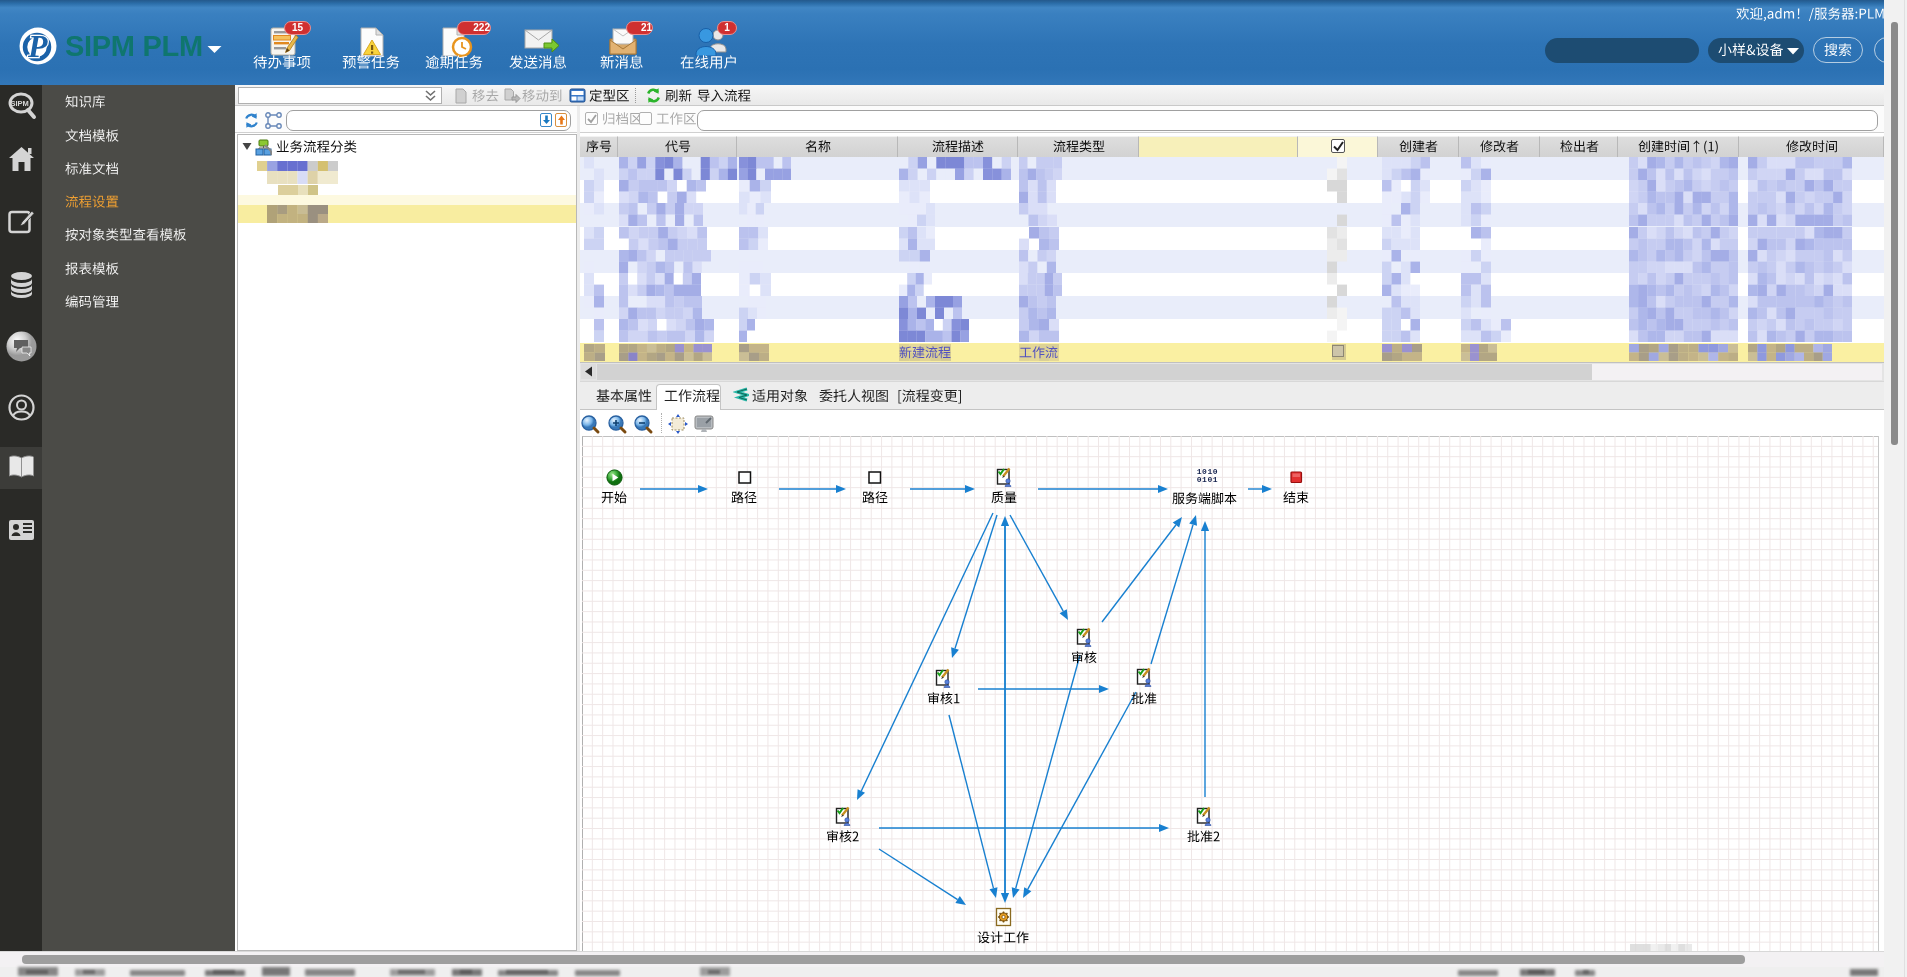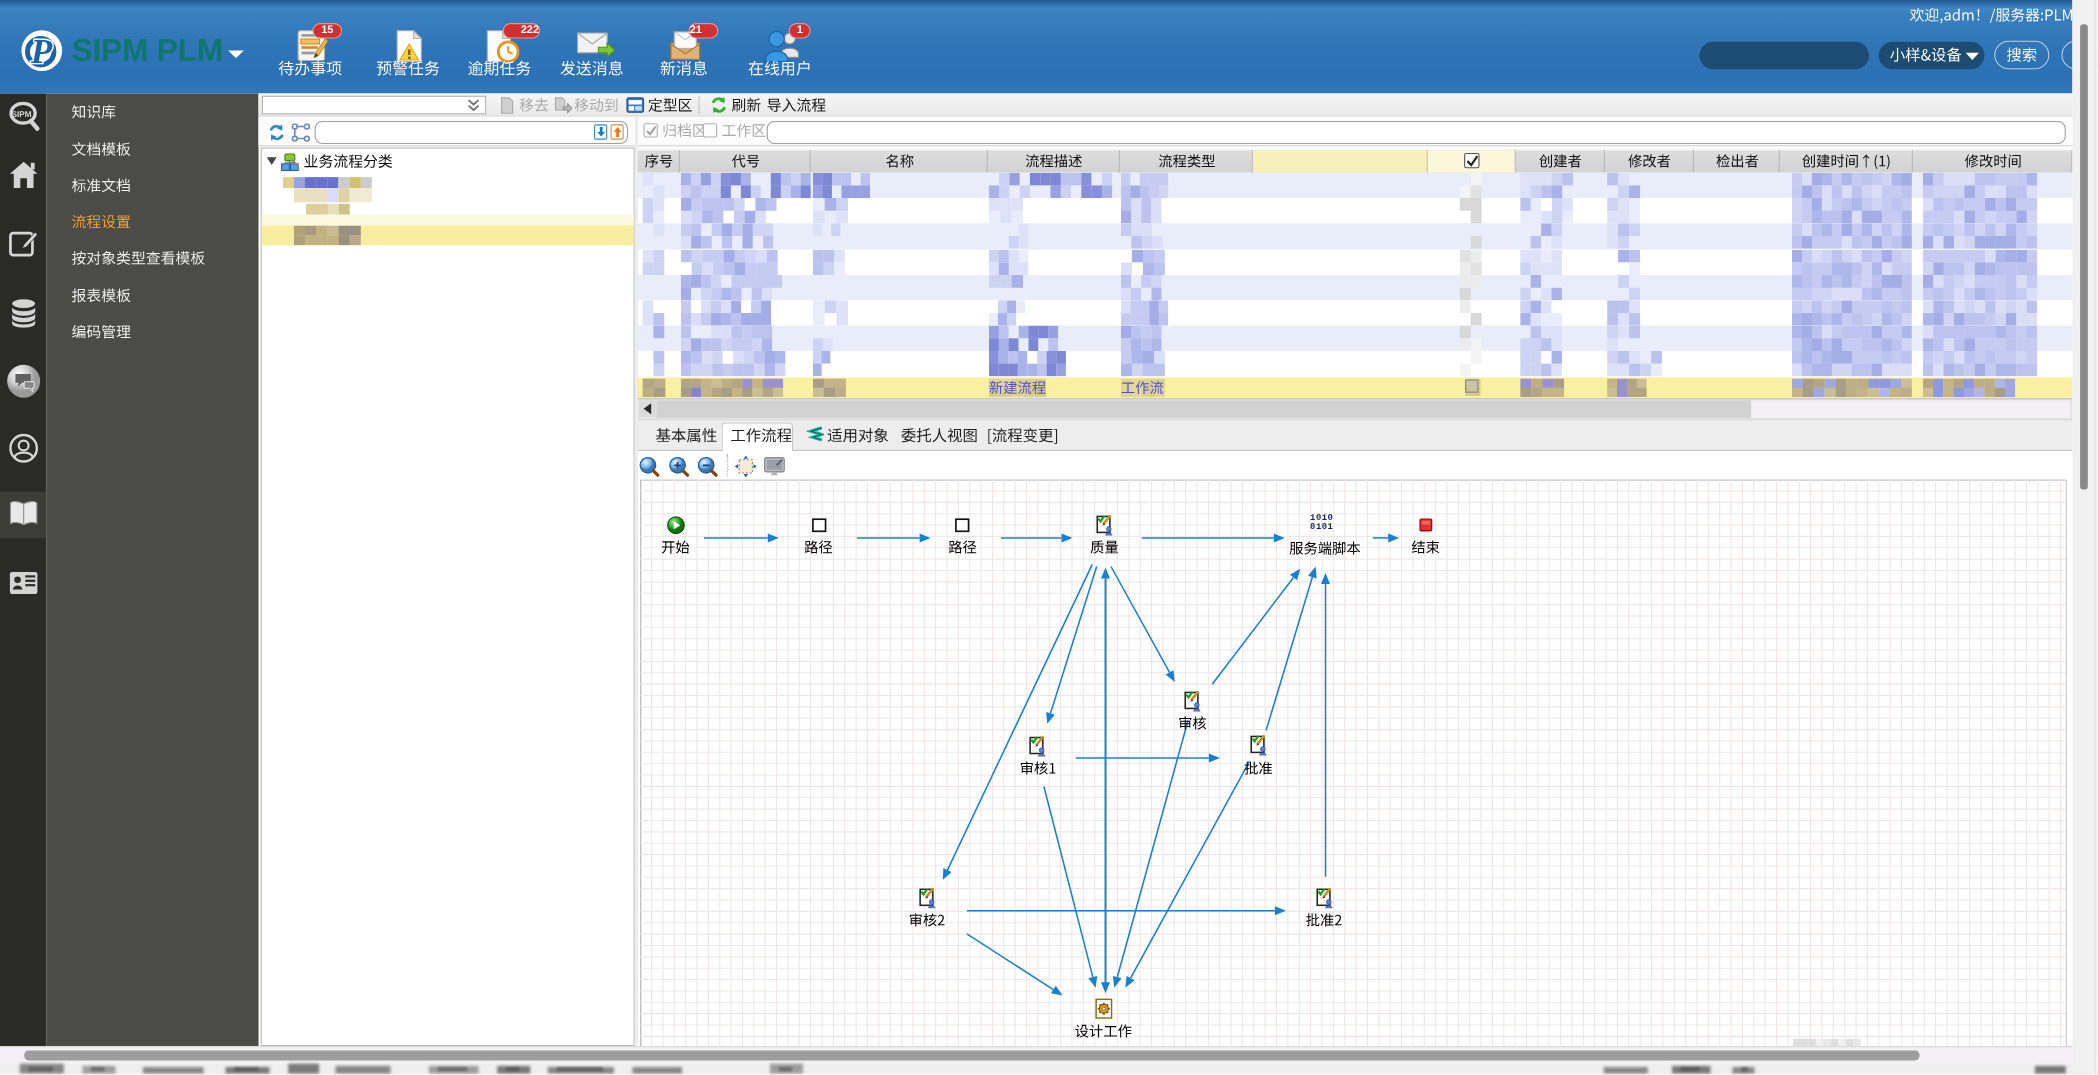--- a/index.html
+++ b/index.html
@@ -63,21 +63,21 @@
       <circle cx="23" cy="8" r="5" fill="#e8e8e8" stroke="#909090"></circle>
       <path d="M15 22 C15 15 31 15 31 22 L31 25 L15 25Z" fill="#e8e8e8" stroke="#909090"></path>
       <circle cx="11" cy="8.5" r="7" fill="#3898e0" stroke="#1860a8"></circle>
       <path d="M1 27 C1 17 21 17 21 27 L21 29 L1 29Z" fill="#3898e0" stroke="#1860a8"></path>
     </svg>
 <svg style="position:absolute;left:680.0px;top:55.0px;overflow:visible" width="58" height="17">
       <path transform="translate(0,12.5)" fill="#fff" d="M5.7 -12.2C5.5 -11.4 5.2 -10.7 4.9 -9.9H0.9V-8.9H4.4C3.5 -7 2.2 -5.3 0.6 -4.1C0.7 -3.9 1 -3.4 1.1 -3.1C1.7 -3.6 2.3 -4.1 2.8 -4.6V1.1H3.9V-5.9C4.6 -6.8 5.2 -7.8 5.7 -8.9H13.6V-9.9H6.1C6.4 -10.6 6.6 -11.3 6.8 -11.9ZM8.7 -8.1V-5.3H5.4V-4.3H8.7V-0.2H4.8V0.8H13.6V-0.2H9.8V-4.3H13.1V-5.3H9.8V-8.1Z M15.3 -0.8 15.5 0.3C16.8 -0.1 18.6 -0.7 20.3 -1.2L20.1 -2.1C18.3 -1.6 16.5 -1.1 15.3 -0.8ZM24.7 -11.3C25.4 -11 26.3 -10.4 26.8 -10L27.4 -10.7C27 -11.1 26.1 -11.6 25.3 -11.9ZM15.5 -6.1C15.7 -6.2 16.1 -6.3 17.9 -6.6C17.2 -5.6 16.7 -4.9 16.4 -4.6C15.9 -4.1 15.6 -3.7 15.3 -3.6C15.4 -3.4 15.6 -2.9 15.6 -2.6C15.9 -2.8 16.4 -3 20.1 -3.7C20 -3.9 20 -4.3 20.1 -4.6L17.2 -4.1C18.3 -5.4 19.4 -7 20.3 -8.6L19.4 -9.1C19.1 -8.6 18.8 -8 18.5 -7.5L16.6 -7.3C17.5 -8.6 18.4 -10.1 19 -11.7L18 -12.1C17.4 -10.4 16.3 -8.5 16 -8.1C15.7 -7.6 15.4 -7.2 15.2 -7.2C15.3 -6.9 15.5 -6.4 15.5 -6.1ZM27.4 -5.1C26.8 -4.1 26 -3.3 25.1 -2.6C24.8 -3.3 24.6 -4.3 24.5 -5.3L28.2 -6L28 -7L24.3 -6.3C24.3 -6.9 24.2 -7.5 24.2 -8.2L27.8 -8.8L27.6 -9.7L24.1 -9.2C24.1 -10.2 24 -11.2 24 -12.2H23C23 -11.1 23 -10.1 23.1 -9L20.8 -8.7L21 -7.7L23.1 -8C23.2 -7.4 23.2 -6.7 23.3 -6.1L20.5 -5.6L20.7 -4.6L23.4 -5.1C23.6 -3.9 23.9 -2.8 24.2 -1.9C22.9 -1.1 21.5 -0.4 20 0C20.3 0.2 20.6 0.6 20.7 0.9C22.1 0.4 23.4 -0.2 24.5 -1C25.1 0.3 25.9 1.1 26.9 1.1C27.9 1.1 28.3 0.6 28.5 -1C28.2 -1.1 27.9 -1.3 27.7 -1.6C27.6 -0.3 27.4 0.1 27 0.1C26.4 0.1 25.9 -0.5 25.4 -1.6C26.6 -2.5 27.6 -3.5 28.3 -4.6Z M31.2 -11.2V-5.9C31.2 -3.9 31.1 -1.3 29.5 0.5C29.7 0.7 30.1 1 30.3 1.2C31.4 0 31.9 -1.7 32.1 -3.3H35.8V1H36.9V-3.3H40.8V-0.3C40.8 -0.1 40.7 0 40.4 0C40.1 0.1 39.1 0.1 38.1 0C38.3 0.3 38.4 0.8 38.5 1.1C39.9 1.1 40.7 1.1 41.2 0.9C41.7 0.7 41.9 0.4 41.9 -0.3V-11.2ZM32.3 -10.1H35.8V-7.8H32.3ZM40.8 -10.1V-7.8H36.9V-10.1ZM32.3 -6.8H35.8V-4.3H32.2C32.3 -4.9 32.3 -5.4 32.3 -5.9ZM40.8 -6.8V-4.3H36.9V-6.8Z M47.1 -8.9H54.7V-6H47.1L47.1 -6.8ZM49.9 -12C50.2 -11.3 50.5 -10.5 50.7 -9.9H46V-6.8C46 -4.6 45.8 -1.6 44 0.6C44.3 0.7 44.7 1 44.9 1.2C46.4 -0.5 46.9 -2.9 47 -5H54.7V-4H55.8V-9.9H51.2L51.8 -10.1C51.6 -10.7 51.3 -11.6 50.9 -12.3Z"></path>
     </svg>
 <div style="position:absolute;left:284px;top:21px;width:27px;height:14px;background:#d03030;border:1px solid #e89090;border-radius:7px;color:#fff;font-size:10px;font-weight:bold;text-align:center;line-height:12px">15</div>
 <div style="position:absolute;left:457px;top:21px;width:34px;height:14px;background:#d03030;border:1px solid #e89090;border-radius:7px;color:#fff;font-size:10px;font-weight:bold;text-align:right;line-height:12px">222</div>
-<div style="position:absolute;left:626px;top:21px;width:27px;height:14px;background:#d03030;border:1px solid #e89090;border-radius:7px;color:#fff;font-size:10px;font-weight:bold;text-align:left;line-height:12px">21</div>
+<div style="position:absolute;left:626px;top:21px;width:27px;height:14px;background:#d03030;border:1px solid #e89090;border-radius:7px;color:#fff;font-size:10px;font-weight:bold;text-align:right;line-height:12px">21</div>
 <div style="position:absolute;left:717px;top:21px;width:20px;height:14px;background:#d03030;border:1px solid #e89090;border-radius:7px;color:#fff;font-size:10px;font-weight:bold;text-align:center;line-height:12px">1</div>
 <svg style="position:absolute;left:1736.0px;top:7.0px;overflow:visible" width="160" height="16">
       <path transform="translate(0,11.6)" fill="#fff" d="M0.7 -7.4C1.5 -6.4 2.4 -5.1 3.1 -3.9C2.3 -2.4 1.4 -1.3 0.3 -0.6C0.6 -0.4 0.9 -0.1 1 0.2C2 -0.6 3 -1.6 3.7 -2.9C4.1 -2.2 4.5 -1.6 4.7 -1L5.5 -1.7C5.2 -2.3 4.8 -3.1 4.3 -4C5 -5.5 5.5 -7.4 5.8 -9.6L5.2 -9.8L5 -9.8H0.7V-8.9H4.7C4.5 -7.4 4.1 -6.1 3.6 -5C2.9 -6 2.1 -7.1 1.4 -8ZM7.4 -11.3C7.1 -9.4 6.6 -7.5 5.8 -6.3C6 -6.1 6.4 -5.8 6.6 -5.7C7.1 -6.4 7.5 -7.3 7.8 -8.4H11.6C11.5 -7.7 11.3 -6.9 11.1 -6.4L11.9 -6.2C12.2 -6.9 12.5 -8.1 12.8 -9.1L12.1 -9.3L11.9 -9.3H8C8.1 -9.9 8.3 -10.5 8.4 -11.2ZM8.5 -7.6V-6.6C8.5 -4.6 8.3 -1.7 4.8 0.4C5 0.6 5.4 0.9 5.5 1.1C7.7 -0.2 8.7 -1.9 9.1 -3.5C9.7 -1.4 10.8 0.2 12.4 1.1C12.6 0.8 12.9 0.4 13.1 0.2C11 -0.7 10 -2.9 9.5 -5.7L9.5 -6.6V-7.6Z M14.4 -9.9C15.3 -9.4 16.3 -8.6 16.8 -8.1L17.5 -8.8C16.9 -9.3 15.9 -10 15 -10.5ZM16.9 -6.6H14.1V-5.7H15.9V-1.4C15.3 -1.1 14.7 -0.5 14 0.2L14.7 1.1C15.4 0.2 16.1 -0.6 16.5 -0.6C16.8 -0.6 17.3 -0.2 17.8 0.2C18.8 0.7 19.9 0.9 21.5 0.9C23 0.9 25.3 0.8 26.2 0.8C26.2 0.5 26.4 0 26.5 -0.3C25.1 -0.1 23.1 0 21.5 0C20 0 18.9 -0.1 18 -0.7C17.5 -1 17.2 -1.3 16.9 -1.4ZM21.9 -10.3V-0.6H22.8V-9.5H25V-3.4C25 -3.2 24.9 -3.2 24.8 -3.2C24.6 -3.1 24.1 -3.1 23.5 -3.2C23.6 -2.9 23.8 -2.5 23.8 -2.3C24.6 -2.3 25.2 -2.3 25.5 -2.4C25.8 -2.6 25.9 -2.9 25.9 -3.4V-10.3ZM18.1 -2.1C18.4 -2.3 18.8 -2.5 21.6 -3.4C21.6 -3.6 21.5 -4 21.6 -4.3L19.3 -3.6V-9.5C20.1 -9.8 21.1 -10.2 21.8 -10.6L21.1 -11.4C20.4 -10.9 19.3 -10.4 18.3 -10V-4C18.3 -3.4 17.9 -3 17.6 -2.9C17.8 -2.7 18 -2.3 18.1 -2.1Z M28 2.6C29.2 2.1 30 1 30 -0.3C30 -1.2 29.6 -1.7 28.9 -1.7C28.4 -1.7 28 -1.4 28 -0.8C28 -0.3 28.4 0 28.9 0L29.1 0C29.1 0.8 28.6 1.5 27.7 1.8Z M33.7 0.2C34.6 0.2 35.4 -0.3 36.1 -0.9H36.2L36.3 0H37.3V-4.5C37.3 -6.3 36.5 -7.5 34.7 -7.5C33.5 -7.5 32.5 -7 31.9 -6.6L32.3 -5.7C32.9 -6.1 33.7 -6.5 34.5 -6.5C35.7 -6.5 36 -5.6 36 -4.6C32.9 -4.3 31.5 -3.5 31.5 -1.9C31.5 -0.6 32.5 0.2 33.7 0.2ZM34 -0.8C33.3 -0.8 32.7 -1.1 32.7 -2C32.7 -2.9 33.6 -3.5 36 -3.8V-1.8C35.3 -1.1 34.7 -0.8 34 -0.8Z M42.1 0.2C43 0.2 43.8 -0.3 44.3 -0.9H44.4L44.5 0H45.5V-10.7H44.2V-7.9L44.3 -6.7C43.7 -7.2 43.1 -7.5 42.2 -7.5C40.6 -7.5 39.1 -6 39.1 -3.7C39.1 -1.2 40.3 0.2 42.1 0.2ZM42.4 -0.9C41.1 -0.9 40.3 -1.9 40.3 -3.7C40.3 -5.3 41.3 -6.5 42.5 -6.5C43.1 -6.5 43.6 -6.3 44.2 -5.7V-1.9C43.6 -1.2 43 -0.9 42.4 -0.9Z M48 0H49.2V-5.3C49.9 -6.1 50.5 -6.4 51 -6.4C52 -6.4 52.4 -5.9 52.4 -4.5V0H53.6V-5.3C54.3 -6.1 54.9 -6.4 55.5 -6.4C56.4 -6.4 56.8 -5.9 56.8 -4.5V0H58.1V-4.6C58.1 -6.5 57.4 -7.5 55.9 -7.5C55 -7.5 54.2 -6.9 53.4 -6.1C53.1 -7 52.5 -7.5 51.4 -7.5C50.5 -7.5 49.8 -7 49.1 -6.3H49.1L49 -7.3H48Z M62.2 -3.3H63L63.3 -8.5L63.3 -10.1H61.9L61.9 -8.5ZM62.6 0.1C63.1 0.1 63.5 -0.3 63.5 -0.8C63.5 -1.4 63.1 -1.7 62.6 -1.7C62.1 -1.7 61.7 -1.4 61.7 -0.8C61.7 -0.3 62.1 0.1 62.6 0.1Z M72.9 2.4H73.8L77.8 -10.7H76.9Z M79.5 -10.8V-6C79.5 -4 79.4 -1.3 78.5 0.6C78.7 0.7 79.1 0.9 79.3 1.1C79.9 -0.2 80.2 -1.9 80.3 -3.5H82.5V-0.1C82.5 0.1 82.4 0.1 82.2 0.1C82 0.1 81.5 0.1 80.8 0.1C81 0.4 81.1 0.8 81.1 1.1C82 1.1 82.6 1.1 82.9 0.9C83.3 0.7 83.4 0.4 83.4 -0.1V-10.8ZM80.4 -9.9H82.5V-7.7H80.4ZM80.4 -6.7H82.5V-4.5H80.4C80.4 -5 80.4 -5.5 80.4 -6ZM89.6 -5.3C89.3 -4.1 88.8 -3.1 88.2 -2.2C87.6 -3.1 87.1 -4.2 86.8 -5.3ZM84.6 -10.8V1.1H85.5V-5.3H85.9C86.3 -3.9 86.9 -2.6 87.7 -1.5C87.1 -0.7 86.3 -0.1 85.6 0.3C85.8 0.4 86.1 0.8 86.2 1C86.9 0.6 87.6 0 88.3 -0.7C88.9 0 89.6 0.6 90.4 1.1C90.6 0.9 90.9 0.5 91.1 0.3C90.3 -0.1 89.5 -0.7 88.8 -1.5C89.7 -2.7 90.4 -4.2 90.7 -6L90.1 -6.3L90 -6.2H85.5V-9.9H89.3V-8.2C89.3 -8 89.3 -8 89.1 -8C88.9 -8 88.2 -8 87.3 -8C87.5 -7.7 87.6 -7.4 87.7 -7.1C88.7 -7.1 89.4 -7.1 89.8 -7.3C90.2 -7.4 90.3 -7.7 90.3 -8.2V-10.8Z M97.5 -5.1C97.5 -4.7 97.4 -4.2 97.3 -3.8H93.2V-2.9H97C96.2 -1.2 94.7 -0.3 92.3 0.2C92.5 0.4 92.7 0.8 92.8 1.1C95.5 0.4 97.2 -0.7 98.1 -2.9H102.2C101.9 -1.1 101.7 -0.3 101.3 -0.1C101.2 0.1 101 0.1 100.8 0.1C100.4 0.1 99.5 0.1 98.7 0C98.9 0.2 99 0.6 99 0.9C99.8 0.9 100.6 0.9 101 0.9C101.5 0.9 101.8 0.8 102.1 0.6C102.6 0.1 102.9 -0.9 103.2 -3.3C103.2 -3.5 103.3 -3.8 103.3 -3.8H98.3C98.4 -4.2 98.5 -4.6 98.6 -5.1ZM101.6 -9.1C100.8 -8.3 99.7 -7.6 98.4 -7.1C97.3 -7.6 96.5 -8.2 95.9 -8.9L96.1 -9.1ZM96.7 -11.4C96 -10.2 94.6 -8.8 92.7 -7.8C92.9 -7.7 93.2 -7.3 93.4 -7.1C94.1 -7.4 94.7 -7.9 95.2 -8.3C95.8 -7.7 96.4 -7.1 97.2 -6.7C95.6 -6.2 93.9 -5.9 92.1 -5.7C92.3 -5.5 92.5 -5.1 92.5 -4.8C94.5 -5.1 96.6 -5.5 98.4 -6.2C99.9 -5.5 101.8 -5.2 103.9 -5C104 -5.3 104.3 -5.7 104.5 -5.9C102.7 -6 101 -6.3 99.6 -6.7C101.1 -7.4 102.3 -8.4 103.2 -9.6L102.5 -10L102.4 -9.9H96.9C97.2 -10.3 97.5 -10.7 97.7 -11.2Z M107.7 -9.9H110V-8H107.7ZM113.4 -9.9H115.8V-8H113.4ZM113.3 -6.5C113.9 -6.3 114.5 -6 115 -5.7H111.1C111.4 -6.1 111.7 -6.5 111.9 -7L110.9 -7.2V-10.7H106.7V-7.1H110.8C110.6 -6.6 110.3 -6.1 109.9 -5.7H105.7V-4.8H109C108.1 -4 106.9 -3.2 105.4 -2.7C105.6 -2.5 105.9 -2.1 106 -1.9L106.7 -2.2V1.1H107.7V0.7H109.9V1H110.9V-3.1H108.3C109.1 -3.6 109.8 -4.2 110.4 -4.8H112.9C113.4 -4.1 114.2 -3.6 115 -3.1H112.5V1.1H113.4V0.7H115.8V1H116.8V-2.2L117.5 -2C117.6 -2.2 117.9 -2.6 118.1 -2.8C116.7 -3.2 115.2 -3.9 114.1 -4.8H117.8V-5.7H115.5L115.8 -6.1C115.4 -6.4 114.5 -6.8 113.8 -7.1ZM112.5 -10.7V-7.1H116.8V-10.7ZM107.7 -0.2V-2.2H109.9V-0.2ZM113.4 -0.2V-2.2H115.8V-0.2Z M120.4 -5.3C120.9 -5.3 121.3 -5.6 121.3 -6.2C121.3 -6.8 120.9 -7.2 120.4 -7.2C119.9 -7.2 119.5 -6.8 119.5 -6.2C119.5 -5.6 119.9 -5.3 120.4 -5.3ZM120.4 0.2C120.9 0.2 121.3 -0.2 121.3 -0.8C121.3 -1.3 120.9 -1.7 120.4 -1.7C119.9 -1.7 119.5 -1.3 119.5 -0.8C119.5 -0.2 119.9 0.2 120.4 0.2Z M123.6 0H124.9V-3.9H126.5C128.7 -3.9 130.2 -4.9 130.2 -7C130.2 -9.2 128.7 -9.9 126.5 -9.9H123.6ZM124.9 -5V-8.9H126.3C128 -8.9 128.9 -8.4 128.9 -7C128.9 -5.6 128.1 -5 126.3 -5Z M132.2 0H137.8V-1.1H133.4V-9.9H132.2Z M139.5 0H140.6V-5.5C140.6 -6.3 140.5 -7.5 140.5 -8.4H140.5L141.3 -6.1L143.2 -1H144L145.9 -6.1L146.7 -8.4H146.7C146.7 -7.5 146.6 -6.3 146.6 -5.5V0H147.7V-9.9H146.2L144.4 -4.6C144.1 -3.9 143.9 -3.2 143.7 -2.5H143.6C143.4 -3.2 143.2 -3.9 142.9 -4.6L141 -9.9H139.5Z M156.2 0.2C158.3 0.2 159.6 -1.1 159.6 -2.6C159.6 -4.1 158.7 -4.8 157.6 -5.3L156.2 -5.9C155.4 -6.2 154.5 -6.6 154.5 -7.5C154.5 -8.4 155.2 -9 156.4 -9C157.3 -9 158 -8.6 158.6 -8.1L159.3 -8.9C158.6 -9.6 157.5 -10.1 156.4 -10.1C154.6 -10.1 153.2 -9 153.2 -7.5C153.2 -6 154.3 -5.3 155.2 -4.9L156.7 -4.3C157.6 -3.9 158.3 -3.6 158.3 -2.5C158.3 -1.6 157.6 -0.9 156.2 -0.9C155.2 -0.9 154.2 -1.4 153.5 -2.1L152.8 -1.3C153.6 -0.4 154.8 0.2 156.2 0.2Z"></path>
     </svg>
 <div style="position:absolute;left:1545px;top:38px;width:154px;height:25px;background:#1d4c72;border-radius:12.5px"></div>
 <div style="position:absolute;left:1708px;top:38px;width:96px;height:25px;background:#1d4c72;border-radius:12.5px"></div>
 <svg style="position:absolute;left:1718.0px;top:43.0px;overflow:visible" width="66" height="16">
       <path transform="translate(0,12.0)" fill="#fff" d="M6.5 -11.6V-0.3C6.5 -0.1 6.4 0 6.1 0C5.8 0.1 4.8 0.1 3.8 0C3.9 0.3 4.1 0.8 4.2 1.1C5.5 1.1 6.4 1.1 6.9 0.9C7.4 0.8 7.6 0.4 7.6 -0.3V-11.6ZM9.9 -8C11.1 -6 12.2 -3.4 12.5 -1.7L13.7 -2.2C13.3 -3.8 12.1 -6.4 10.9 -8.4ZM2.8 -8.3C2.5 -6.4 1.7 -4 0.4 -2.5C0.7 -2.4 1.2 -2.1 1.4 -1.9C2.7 -3.5 3.5 -6 4 -8.1Z M20.2 -11.4C20.6 -10.6 21.2 -9.7 21.4 -9.1L22.3 -9.5C22.1 -10.1 21.6 -11 21.1 -11.7ZM25.5 -11.8C25.2 -11 24.7 -9.9 24.2 -9.1H19.6V-8.1H22.7V-6.2H20V-5.2H22.7V-3.2H19.1V-2.2H22.7V1.1H23.8V-2.2H27.3V-3.2H23.8V-5.2H26.5V-6.2H23.8V-8.1H27V-9.1H25.3C25.7 -9.8 26.2 -10.7 26.6 -11.4ZM16.6 -11.8V-9.1H14.8V-8.1H16.6C16.2 -6.2 15.3 -3.9 14.4 -2.8C14.6 -2.5 14.9 -2 15 -1.7C15.6 -2.6 16.1 -3.9 16.6 -5.3V1.1H17.6V-6.2C17.9 -5.5 18.4 -4.6 18.6 -4.2L19.2 -5C19 -5.4 17.9 -7 17.6 -7.5V-8.1H19.1V-9.1H17.6V-11.8Z M31.6 0.2C32.8 0.2 33.8 -0.3 34.6 -1C35.4 -0.4 36.2 0 36.9 0.2L37.3 -0.9C36.7 -1 36 -1.4 35.4 -1.9C36.2 -2.9 36.8 -4.2 37.2 -5.5H36C35.6 -4.4 35.2 -3.3 34.5 -2.5C33.6 -3.3 32.6 -4.3 31.9 -5.4C33.1 -6.2 34.2 -7.1 34.2 -8.4C34.2 -9.6 33.5 -10.4 32.2 -10.4C30.8 -10.4 29.9 -9.4 29.9 -8C29.9 -7.3 30.1 -6.5 30.5 -5.6C29.5 -4.9 28.5 -4 28.5 -2.7C28.5 -1 29.8 0.2 31.6 0.2ZM33.7 -1.7C33.2 -1.2 32.5 -0.8 31.8 -0.8C30.6 -0.8 29.8 -1.6 29.8 -2.7C29.8 -3.5 30.3 -4.2 31.1 -4.7C31.8 -3.6 32.7 -2.5 33.7 -1.7ZM31.4 -6.2C31.1 -6.9 31 -7.5 31 -8.1C31 -8.9 31.4 -9.5 32.2 -9.5C32.9 -9.5 33.2 -9 33.2 -8.4C33.2 -7.5 32.4 -6.9 31.4 -6.2Z M39.2 -10.9C40 -10.2 40.9 -9.3 41.3 -8.7L42.1 -9.4C41.6 -10 40.7 -10.9 39.9 -11.5ZM38.1 -7.4V-6.4H40.1V-1.3C40.1 -0.7 39.7 -0.2 39.4 -0.1C39.6 0.2 39.9 0.6 40 0.8C40.2 0.6 40.6 0.3 43 -1.6C42.9 -1.8 42.8 -2.2 42.7 -2.5L41.1 -1.3V-7.4ZM44.4 -11.3V-9.7C44.4 -8.7 44.1 -7.5 42.2 -6.7C42.4 -6.5 42.8 -6.1 42.9 -5.9C44.9 -6.8 45.4 -8.4 45.4 -9.7V-10.3H47.9V-8C47.9 -7 48.1 -6.6 49 -6.6C49.2 -6.6 49.9 -6.6 50.1 -6.6C50.4 -6.6 50.7 -6.6 50.8 -6.6C50.8 -6.9 50.8 -7.3 50.7 -7.5C50.6 -7.5 50.3 -7.5 50.1 -7.5C49.9 -7.5 49.3 -7.5 49.1 -7.5C48.9 -7.5 48.9 -7.6 48.9 -8V-11.3ZM48.8 -4.6C48.3 -3.5 47.5 -2.5 46.6 -1.8C45.7 -2.6 44.9 -3.5 44.4 -4.6ZM42.9 -5.6V-4.6H43.6L43.4 -4.5C44 -3.2 44.8 -2.1 45.8 -1.2C44.7 -0.5 43.5 -0.1 42.3 0.2C42.5 0.4 42.7 0.9 42.8 1.1C44.2 0.8 45.4 0.2 46.6 -0.5C47.6 0.2 48.9 0.8 50.4 1.2C50.5 0.9 50.8 0.4 51 0.2C49.7 -0.1 48.5 -0.5 47.4 -1.2C48.6 -2.2 49.6 -3.6 50.1 -5.3L49.5 -5.6L49.3 -5.6Z M61.1 -9.6C60.4 -8.9 59.5 -8.3 58.5 -7.8C57.5 -8.2 56.7 -8.8 56.1 -9.5L56.3 -9.6ZM56.7 -11.8C56 -10.6 54.6 -9.2 52.6 -8.2C52.8 -8.1 53.1 -7.7 53.3 -7.5C54.1 -7.9 54.8 -8.3 55.4 -8.8C56 -8.2 56.6 -7.7 57.4 -7.3C55.7 -6.6 53.8 -6.1 51.9 -5.8C52.1 -5.6 52.3 -5.1 52.4 -4.8C54.4 -5.2 56.6 -5.8 58.5 -6.7C60.3 -5.8 62.3 -5.3 64.5 -5C64.6 -5.3 64.9 -5.7 65.1 -6C63.2 -6.2 61.2 -6.6 59.6 -7.3C60.9 -8.1 62.1 -9 62.8 -10.2L62.1 -10.6L62 -10.6H57.1C57.4 -10.9 57.6 -11.2 57.8 -11.6ZM55 -1.8H58V-0.3H55ZM55 -2.7V-4.1H58V-2.7ZM62 -1.8V-0.3H59V-1.8ZM62 -2.7H59V-4.1H62ZM53.9 -5V1.1H55V0.7H62V1.1H63.1V-5Z"></path>
     </svg>
 <svg style="position:absolute;left:1786px;top:47px" width="14" height="8">
@@ -1715,21 +1715,21 @@
       <rect x="1.5" y="2.5" width="11.5" height="14.5" fill="#fff" stroke="#222" stroke-width="1.4"></rect>
       <path d="M2.5 4.5 L4.5 7 L8 2" stroke="#18a018" stroke-width="2" fill="none"></path>
       <path d="M13.5 1.5 L7 9.5" stroke="#c89020" stroke-width="2.4"></path>
       <path d="M7.5 8.5 L6 11 L8.8 9.8Z" fill="#333"></path>
       <circle cx="12" cy="14" r="2.2" fill="#5a82dc" stroke="#2a4a9a" stroke-width="0.6"></circle>
       <path d="M9 19.5 C9.5 16.5 14.5 16.5 15 19.5Z" fill="#5a82dc" stroke="#2a4a9a" stroke-width="0.6"></path>
     </svg>
 <svg style="position:absolute;left:991.0px;top:491.0px;overflow:visible" width="26" height="15">
       <path transform="translate(0,11.2)" fill="#000" d="M7.7 -0.9C9 -0.4 10.7 0.4 11.6 1L12.3 0.3C11.3 -0.2 9.7 -1 8.4 -1.5ZM7 -4.5V-3.4C7 -2.3 6.8 -0.8 2.8 0.3C3 0.5 3.3 0.8 3.4 1C7.6 -0.2 8 -2 8 -3.3V-4.5ZM3.8 -6V-1.5H4.8V-5.1H10.3V-1.4H11.4V-6H7.6L7.8 -7.3H12.3V-8.1H7.9L8 -9.5C9.4 -9.7 10.6 -9.9 11.6 -10.1L10.8 -10.9C8.7 -10.4 5 -10.1 1.8 -10V-6.3C1.8 -4.3 1.7 -1.6 0.5 0.4C0.7 0.5 1.1 0.7 1.3 0.9C2.6 -1.2 2.8 -4.2 2.8 -6.3V-7.3H6.8L6.7 -6ZM6.9 -8.1H2.8V-9.2C4.1 -9.2 5.6 -9.3 7 -9.4Z M16.2 -8.6H22.7V-7.9H16.2ZM16.2 -9.9H22.7V-9.2H16.2ZM15.3 -10.5V-7.3H23.7V-10.5ZM13.7 -6.8V-6H25.3V-6.8ZM16 -3.5H19V-2.8H16ZM20 -3.5H23.1V-2.8H20ZM16 -4.8H19V-4.1H16ZM20 -4.8H23.1V-4.1H20ZM13.6 0V0.7H25.4V0H20V-0.8H24.3V-1.5H20V-2.2H24.1V-5.5H15.1V-2.2H19V-1.5H14.7V-0.8H19V0Z"></path>
     </svg>
-<div style="position:absolute;left:1191px;top:467.5px;width:27px;height:17px;color:#16234e;font-family:Liberation Mono;font-weight:bold;font-size:8px;line-height:8px;text-align:left;letter-spacing:0.5px">1010<br>0101</div>
+<div style="position:absolute;left:1191px;top:467.5px;width:27px;height:17px;color:#16234e;font-family:Liberation Mono;font-weight:bold;font-size:8px;line-height:8px;text-align:right;letter-spacing:0.5px">1010<br>0101</div>
 <svg style="position:absolute;left:1171.5px;top:492.0px;overflow:visible" width="65" height="15">
       <path transform="translate(0,11.2)" fill="#000" d="M1.4 -10.4V-5.8C1.4 -3.8 1.3 -1.2 0.4 0.6C0.7 0.7 1.1 0.9 1.2 1.1C1.8 -0.2 2.1 -1.8 2.2 -3.4H4.3V-0.1C4.3 0.1 4.2 0.1 4 0.1C3.9 0.1 3.3 0.1 2.7 0.1C2.8 0.4 3 0.8 3 1C3.9 1 4.4 1 4.7 0.9C5.1 0.7 5.2 0.4 5.2 -0.1V-10.4ZM2.3 -9.5H4.3V-7.4H2.3ZM2.3 -6.5H4.3V-4.3H2.3C2.3 -4.8 2.3 -5.3 2.3 -5.8ZM11.2 -5.1C10.9 -4 10.4 -3 9.9 -2.2C9.2 -3 8.8 -4 8.4 -5.1ZM6.3 -10.4V1H7.3V-5.1H7.6C8 -3.7 8.6 -2.5 9.3 -1.4C8.7 -0.7 8 -0.1 7.3 0.2C7.5 0.4 7.8 0.7 7.9 1C8.6 0.5 9.3 0 9.9 -0.7C10.5 0 11.2 0.6 12 1.1C12.1 0.8 12.4 0.5 12.6 0.3C11.8 -0.1 11.1 -0.7 10.4 -1.4C11.2 -2.6 11.9 -4 12.2 -5.8L11.7 -6L11.5 -6H7.3V-9.5H10.9V-7.9C10.9 -7.7 10.9 -7.7 10.7 -7.7C10.5 -7.7 9.8 -7.7 9 -7.7C9.1 -7.5 9.2 -7.1 9.3 -6.9C10.3 -6.9 10.9 -6.9 11.3 -7C11.8 -7.1 11.9 -7.4 11.9 -7.9V-10.4Z M18.8 -5C18.7 -4.5 18.7 -4.1 18.6 -3.7H14.6V-2.8H18.3C17.5 -1.1 16.1 -0.3 13.7 0.2C13.9 0.4 14.2 0.8 14.3 1C16.8 0.4 18.5 -0.7 19.3 -2.8H23.2C23 -1.1 22.8 -0.3 22.5 -0.1C22.3 0.1 22.2 0.1 21.9 0.1C21.6 0.1 20.7 0.1 19.9 0C20.1 0.2 20.2 0.6 20.2 0.9C21 0.9 21.8 0.9 22.2 0.9C22.6 0.9 22.9 0.8 23.2 0.5C23.7 0.1 24 -0.9 24.3 -3.2C24.3 -3.4 24.3 -3.7 24.3 -3.7H19.6C19.7 -4 19.7 -4.4 19.8 -4.9ZM22.7 -8.7C21.9 -8 20.9 -7.3 19.6 -6.9C18.6 -7.3 17.8 -7.9 17.2 -8.6L17.4 -8.7ZM18 -10.9C17.3 -9.8 16 -8.5 14.2 -7.5C14.4 -7.4 14.7 -7 14.8 -6.8C15.4 -7.2 16 -7.6 16.6 -8C17.1 -7.4 17.7 -6.9 18.5 -6.5C17 -6 15.2 -5.7 13.6 -5.5C13.8 -5.3 13.9 -4.9 14 -4.6C15.9 -4.9 17.8 -5.3 19.6 -5.9C21.1 -5.3 22.9 -5 24.9 -4.8C25.1 -5.1 25.3 -5.5 25.5 -5.7C23.8 -5.8 22.1 -6 20.8 -6.4C22.2 -7.1 23.4 -8 24.2 -9.2L23.6 -9.6L23.5 -9.6H18.2C18.5 -10 18.7 -10.3 19 -10.7Z M26.6 -8.5V-7.6H31V-8.5ZM27.1 -6.8C27.4 -5.3 27.6 -3.4 27.6 -2.1L28.4 -2.3C28.4 -3.6 28.1 -5.5 27.8 -6.9ZM27.9 -10.5C28.3 -9.9 28.7 -9.1 28.8 -8.6L29.7 -8.9C29.5 -9.4 29.1 -10.2 28.8 -10.8ZM31.3 -4.2V1H32.2V-3.3H33.3V0.9H34.1V-3.3H35.3V0.9H36.1V-3.3H37.3V0.1C37.3 0.2 37.2 0.3 37.1 0.3C37 0.3 36.7 0.3 36.3 0.3C36.4 0.5 36.6 0.8 36.6 1.1C37.2 1.1 37.5 1.1 37.8 0.9C38.1 0.8 38.1 0.6 38.1 0.1V-4.2H34.8L35.2 -5.3H38.4V-6.2H30.9V-5.3H34.1C34 -5 33.9 -4.5 33.8 -4.2ZM31.4 -10.3V-7.2H38V-10.3H37V-8H35.1V-10.9H34.2V-8H32.4V-10.3ZM29.8 -7.1C29.6 -5.5 29.3 -3.2 29 -1.8C28.1 -1.6 27.2 -1.4 26.6 -1.2L26.8 -0.3C28 -0.6 29.6 -1 31.1 -1.4L31 -2.3L29.8 -2C30.1 -3.4 30.4 -5.4 30.6 -6.9Z M40.1 -10.4V-5.7C40.1 -3.8 40.1 -1.2 39.4 0.6C39.6 0.7 39.9 0.9 40.1 1C40.5 -0.2 40.8 -1.8 40.8 -3.4H42.4V-0.1C42.4 0 42.3 0.1 42.2 0.1C42.1 0.1 41.7 0.1 41.2 0.1C41.3 0.3 41.4 0.7 41.4 0.9C42.1 0.9 42.6 0.9 42.8 0.8C43.1 0.6 43.2 0.3 43.2 -0.1V-10.4ZM40.9 -9.6H42.4V-7.4H40.9ZM40.9 -6.5H42.4V-4.3H40.9L40.9 -5.8ZM48 -10.2V1H48.9V-9.2H50.3V-2.2C50.3 -2.1 50.2 -2.1 50.1 -2.1C50 -2 49.6 -2 49.1 -2.1C49.2 -1.8 49.4 -1.4 49.4 -1.1C50 -1.1 50.5 -1.2 50.8 -1.3C51 -1.5 51.1 -1.8 51.1 -2.2V-10.2ZM43.9 -0.3 43.9 -0.4C44.1 -0.5 44.5 -0.6 46.8 -1C46.9 -0.7 46.9 -0.4 46.9 -0.2L47.6 -0.5C47.5 -1.3 47.1 -2.8 46.7 -3.9L46 -3.7C46.2 -3.1 46.4 -2.4 46.6 -1.8L44.7 -1.4C45.1 -2.4 45.5 -3.7 45.8 -4.9H47.6V-5.8H46V-7.8H47.4V-8.8H46V-10.9H45.2V-8.8H43.8V-7.8H45.2V-5.8H43.6V-4.9H44.9C44.7 -3.6 44.2 -2.3 44.1 -1.9C43.9 -1.5 43.8 -1.2 43.6 -1.2C43.7 -0.9 43.8 -0.5 43.9 -0.3Z M58 -10.9V-8.2H52.8V-7.2H56.8C55.8 -5 54.2 -2.9 52.5 -1.8C52.7 -1.6 53 -1.3 53.2 -1C55.1 -2.3 56.8 -4.6 57.8 -7.2H58V-2.4H54.9V-1.4H58V1H59V-1.4H62V-2.4H59V-7.2H59.2C60.2 -4.6 61.9 -2.3 63.8 -1.1C64 -1.3 64.3 -1.7 64.5 -1.9C62.7 -2.9 61.1 -5 60.2 -7.2H64.2V-8.2H59V-10.9Z"></path>
     </svg>
 <svg style="position:absolute;left:1290px;top:471px" width="13" height="13">
       <rect x="1" y="1" width="10.5" height="10.5" rx="1" fill="#e23030" stroke="#990f0f" stroke-width="1.2"></rect>
       <rect x="2.5" y="2.5" width="7.5" height="3.5" fill="#f07070" opacity="0.8"></rect>
     </svg>
 <svg style="position:absolute;left:1283.0px;top:491.0px;overflow:visible" width="26" height="15">
       <path transform="translate(0,11.2)" fill="#000" d="M0.5 -0.7 0.6 0.3C1.9 0 3.6 -0.3 5.3 -0.7L5.2 -1.6C3.5 -1.3 1.7 -0.9 0.5 -0.7ZM0.7 -5.6C0.9 -5.6 1.2 -5.7 2.9 -5.9C2.3 -5.1 1.8 -4.4 1.5 -4.2C1.1 -3.7 0.8 -3.4 0.5 -3.3C0.6 -3.1 0.8 -2.6 0.8 -2.4C1.1 -2.6 1.6 -2.7 5.2 -3.3C5.2 -3.5 5.2 -3.9 5.2 -4.2L2.3 -3.7C3.3 -4.8 4.4 -6.2 5.2 -7.6L4.3 -8.2C4.1 -7.7 3.8 -7.2 3.5 -6.8L1.8 -6.6C2.5 -7.7 3.3 -9.1 3.9 -10.4L2.9 -10.8C2.4 -9.3 1.4 -7.7 1.1 -7.3C0.9 -6.9 0.6 -6.6 0.4 -6.5C0.5 -6.3 0.7 -5.8 0.7 -5.6ZM8.3 -10.9V-9.2H5.3V-8.2H8.3V-6.2H5.6V-5.3H12V-6.2H9.3V-8.2H12.3V-9.2H9.3V-10.9ZM6 -4V1H6.9V0.5H10.7V1H11.7V-4ZM6.9 -0.4V-3.1H10.7V-0.4Z M14.9 -7.2V-3.5H18.5C17.3 -2.1 15.3 -0.8 13.5 -0.2C13.7 0 14 0.4 14.2 0.6C15.9 -0.1 17.7 -1.3 19 -2.7V1H20V-2.8C21.3 -1.3 23.1 -0.1 24.9 0.6C25 0.4 25.3 0 25.6 -0.2C23.7 -0.8 21.7 -2.1 20.5 -3.5H24.2V-7.2H20V-8.6H25.1V-9.5H20V-10.9H19V-9.5H14V-8.6H19V-7.2ZM15.8 -6.3H19V-4.3H15.8ZM20 -6.3H23.2V-4.3H20Z"></path>
     </svg>

